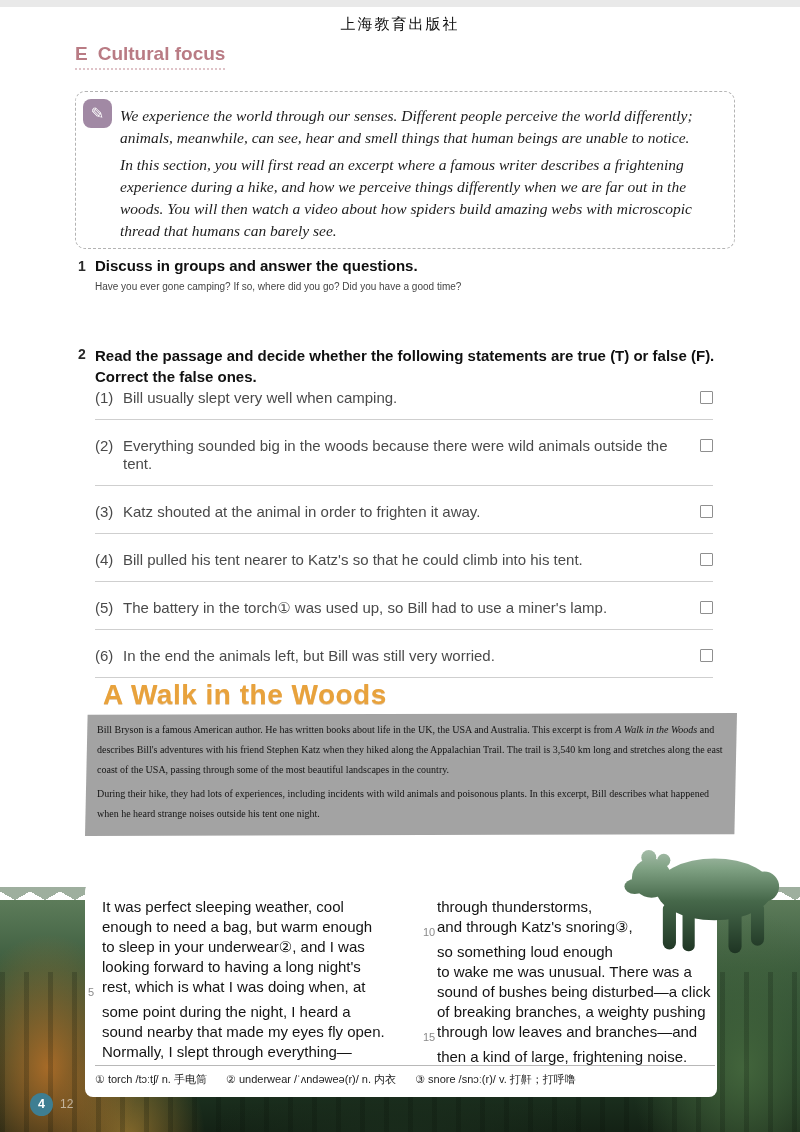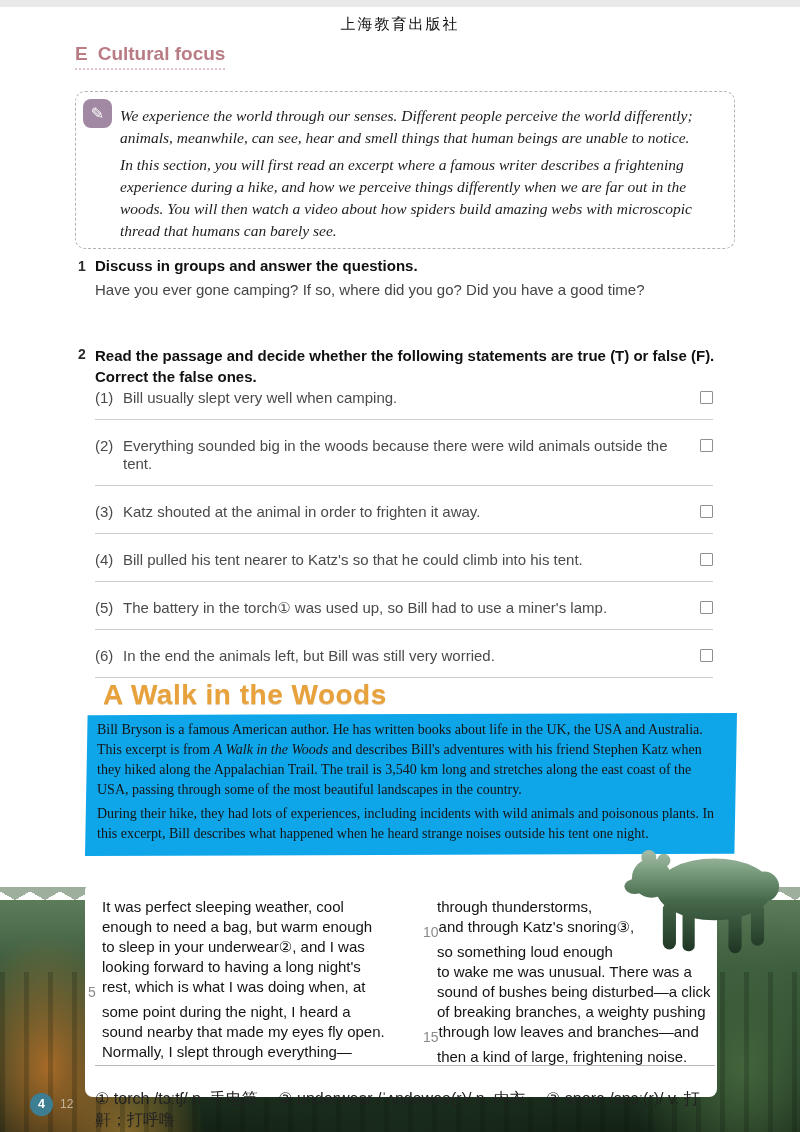--- a/index.html
+++ b/index.html
@@ -29,21 +29,21 @@
     background:#a189a4; color:#fff; font-size:16px; text-align:center; line-height:29px;
   }
   .intro-text { margin:13px 28px 0 44px; font-family:"Liberation Serif", serif;
     font-style:italic; font-size:15.5px; line-height:22px; color:#1d1d1d; }
   .intro-text p { margin-bottom:5px; }
   
   .ex-head { position:absolute; font-size:15px; font-weight:bold; color:#101010; }
   .ex-num { position:absolute; font-size:14px; font-weight:bold; color:#2a2a2a; }
   .ex1-num { left:78px; top:251px; }
   .ex1-title { left:95px; top:250px; }
-  .ex1-question { position:absolute; left:95px; top:274px; font-size:15px; color:#454545;text-align:center; }
+  .ex1-question { position:absolute; left:95px; top:274px; font-size:10px; color:#454545;text-align:center; }
   .ex2-num { left:78px; top:339px; }
   .ex2-title { left:95px; top:338px; width:628px; line-height:21px; }
   .stmt-list { position:absolute; left:95px; top:382px; width:618px; }
   .stmt {
     display:flex; justify-content:space-between; align-items:flex-start;
     border-bottom:1px solid #cfcfcf; padding-bottom:12px; margin-bottom:17px;
     font-size:15px; line-height:18px; color:#4a4a4a;
   }
   .stmt-num { display:inline-block; width:28px; flex:0 0 28px; }
   .stmt-text { flex:1 1 auto; padding-right:10px; }
@@ -52,22 +52,22 @@
     border:1.5px solid #8f8f8f; border-radius:1px; background:#fff;
   }
   
   .walk-title {
     position:absolute; left:103px; top:672px; font-size:28px; font-weight:800;
     color:#e8a23c; letter-spacing:0.5px; text-shadow:0 1px 0 rgba(180,110,20,0.35);
   }
   
   .cream-box {
     position:absolute; left:85px; top:706px; width:652px; z-index:1;
-    background:#0ea5e9; padding:7px 12px 8px 12px;
-    font-family:"Liberation Serif", serif; font-size:14px; line-height:20px; color:#141414;
+    background:#a3a3a3; padding:7px 12px 8px 12px;
+    font-family:"Liberation Serif", serif; font-size:10px; line-height:20px; color:#141414;
     clip-path:polygon(0.4% 1.5%, 100% 0%, 99.6% 98.5%, 0% 100%);
   }
   .cream-box p { margin-bottom:4px; }
   .cream-box .it { font-style:italic; }
   
   .forest-band {
     position:absolute; left:0; top:893px; width:800px; height:239px; z-index:1;
     background:
       radial-gradient(ellipse 130px 190px at 6% 70%, rgba(190,115,40,0.85), rgba(190,115,40,0) 70%),
       radial-gradient(ellipse 110px 150px at 16% 100%, rgba(228,165,62,0.55), transparent 70%),
@@ -89,27 +89,27 @@
     position:absolute; left:85px; top:876px; width:632px; height:214px;
     background:#ffffff; border-radius:8px; z-index:2;
   }
   
   .bear { position:absolute; left:618px; top:828px; z-index:3; }
   
   .col { position:absolute; z-index:4; font-size:15px; line-height:20px; color:#141414; }
   .col-1 { left:88px; top:890px; width:324px; }
   .col-2 { left:423px; top:890px; width:312px; }
   .xline { display:flex;justify-content:center; }
-  .ln { flex:0 0 14px; font-size:14px; color:#8a8a8a; padding-top:5px; }
+  .ln { flex:0 0 14px; font-size:11px; color:#8a8a8a; padding-top:5px; }
   .lt { flex:1 1 auto; }
   
   .footnotes {
     position:absolute; left:95px; top:1058px; width:620px; z-index:4;
-    border-top:1px solid #b8b8b8; padding-top:23px;
-    font-size:16px; color:#222;
+    border-top:1px solid #b8b8b8; padding-top:6px;
+    font-size:11px; color:#222;
   }
   .footnotes span { margin-right:16px; }
   
   .page-badge {
     position:absolute; left:30px; top:1086px; width:23px; height:23px; z-index:5;
     border-radius:50%; background:#3e7e92; color:#fff; font-size:12.5px; font-weight:bold;
     text-align:center; line-height:23px;
   }
   .ghost-num {
     position:absolute; left:60px; top:1090px; z-index:5;

